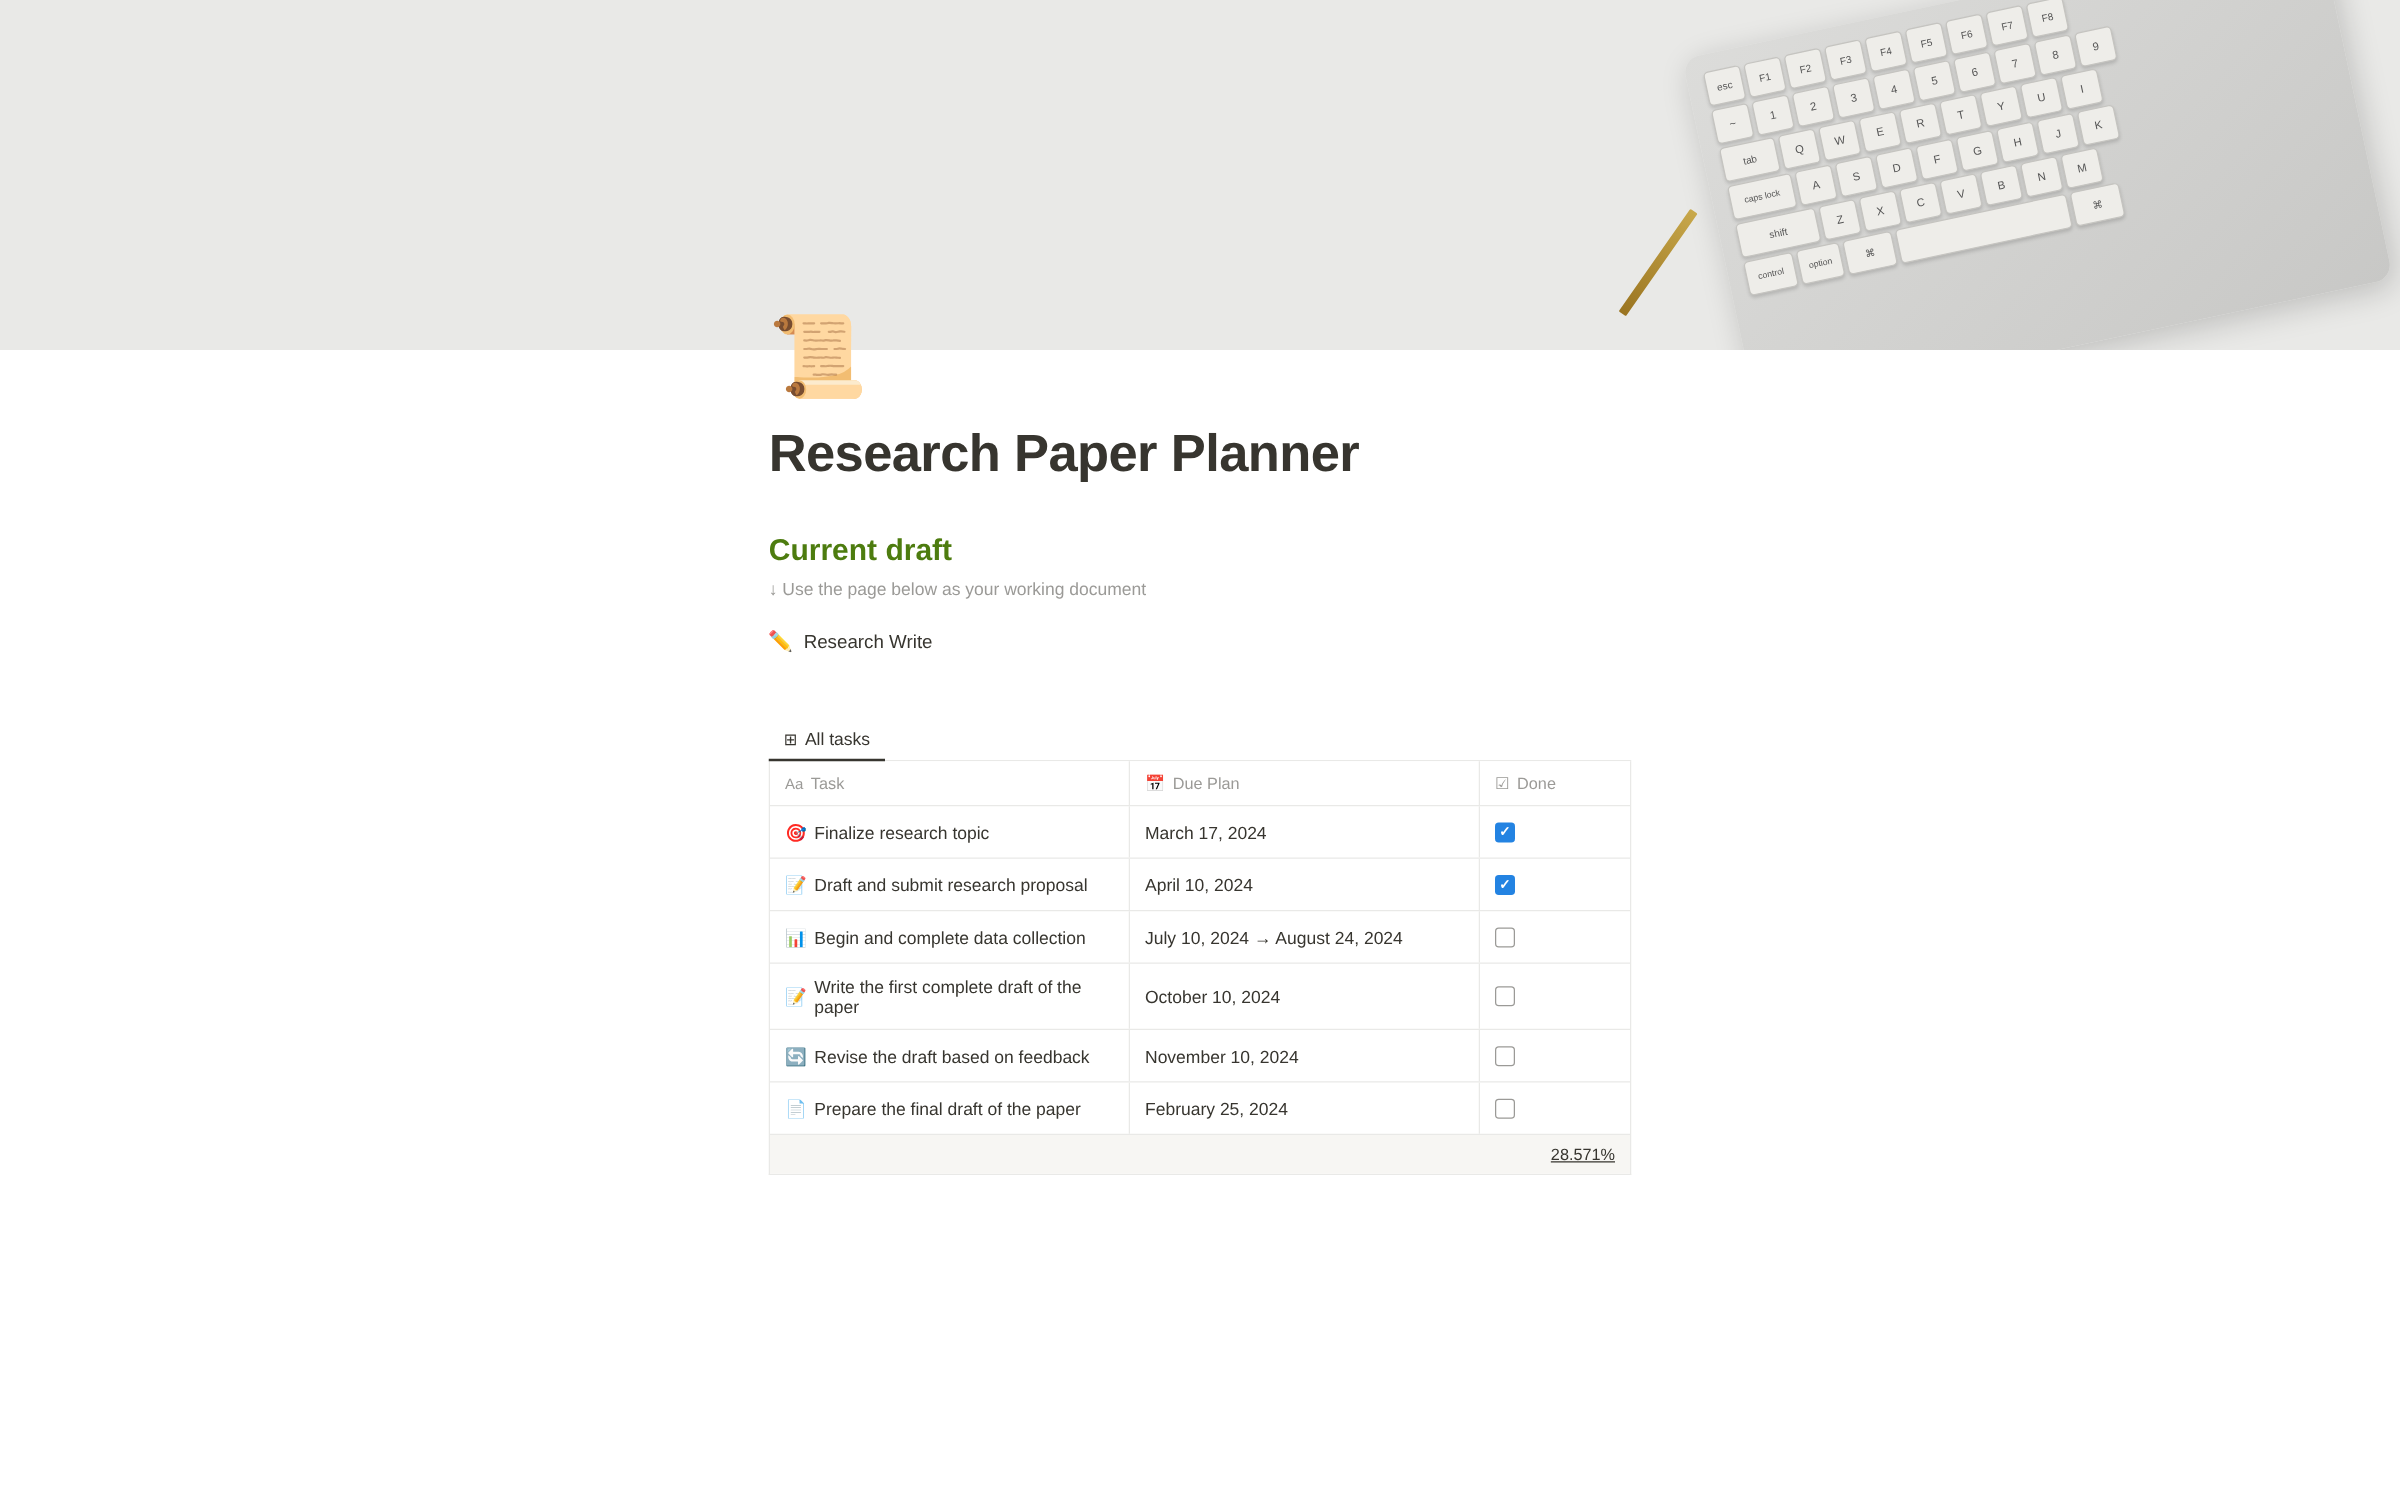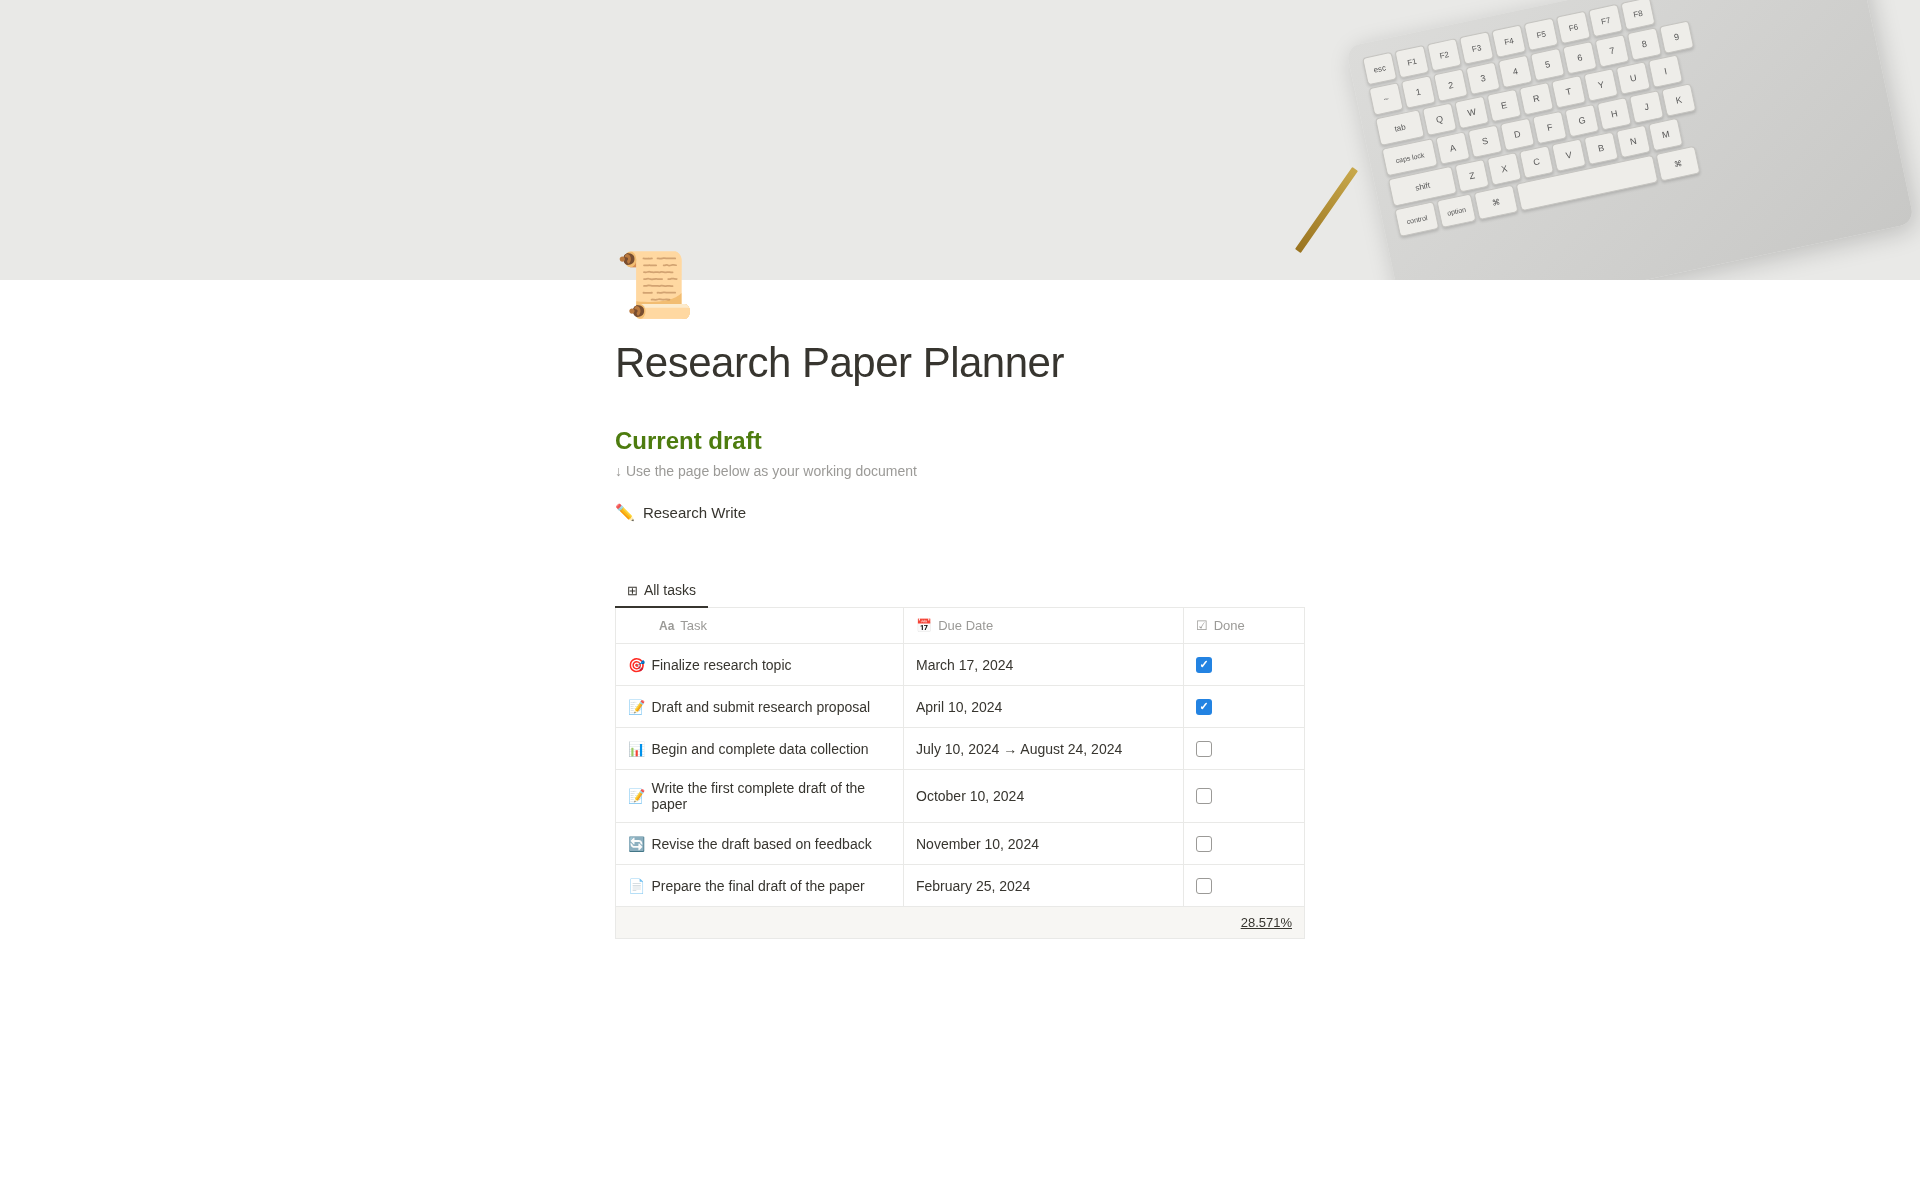--- a/index.html
+++ b/index.html
@@ -37,21 +37,21 @@
       font-size: 64px;
       margin-top: -32px;
       margin-bottom: 16px;
       display: block;
       position: relative;
       z-index: 10;
     }
 
     .page-title {
       font-size: 42px;
-      font-weight: 400;
+      font-weight: 700;
       color: #37352f;
       margin-bottom: 40px;
       letter-spacing: -0.5px;
     }
 
     .section-heading {
       font-size: 24px;
       font-weight: 700;
       color: #4d7c0f;
       margin-bottom: 8px;
@@ -294,26 +294,26 @@
       <div class="tab active">
         <span style="font-size:13px;">⊞</span>
         <span>All tasks</span>
       </div>
     </div>
 
     <div class="table-container">
 
       <div class="table-header">
         <div class="table-header-cell">
-          <span style="font-size:12px; font-weight:700;margin-left:31px;">Aa</span>
+          <span style="font-size:12px; font-weight:400;">Aa</span>
           <span>Task</span>
         </div>
         <div class="table-header-cell">
           <span>📅</span>
-          <span>Due Date</span>
+          <span>Due Plan</span>
         </div>
         <div class="table-header-cell">
           <span>☑</span>
           <span>Done</span>
         </div>
       </div>
 
       <div class="table-row">
         <div class="table-cell">
           <span>🎯</span>

